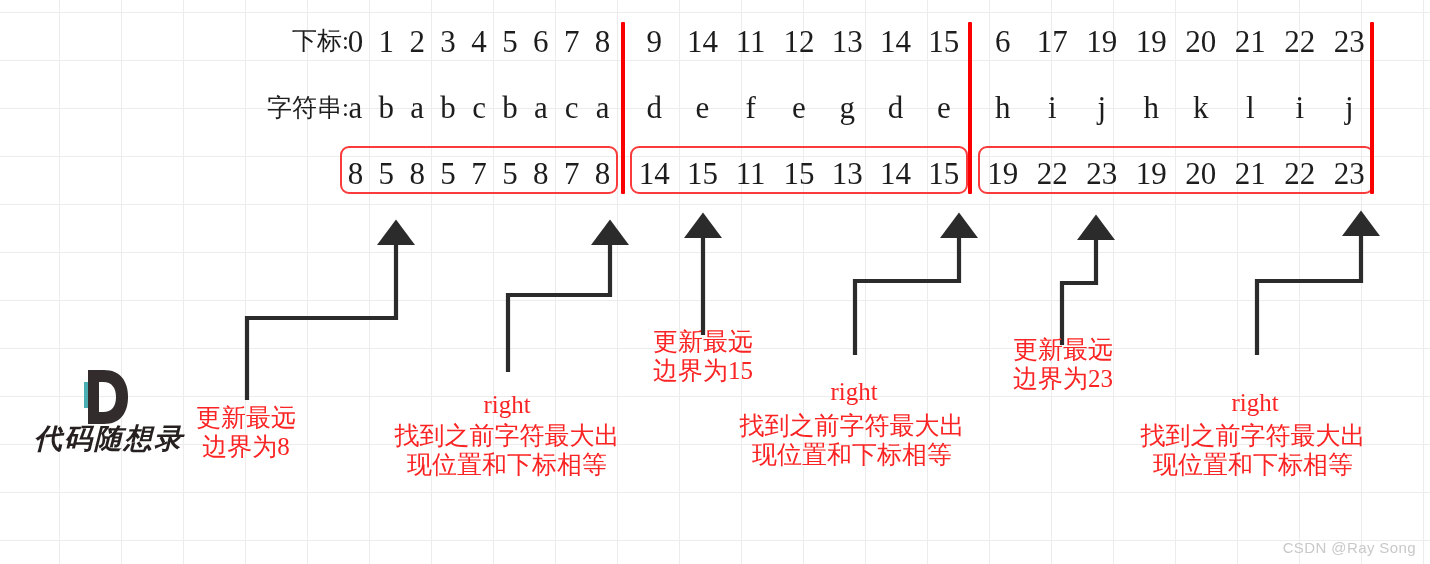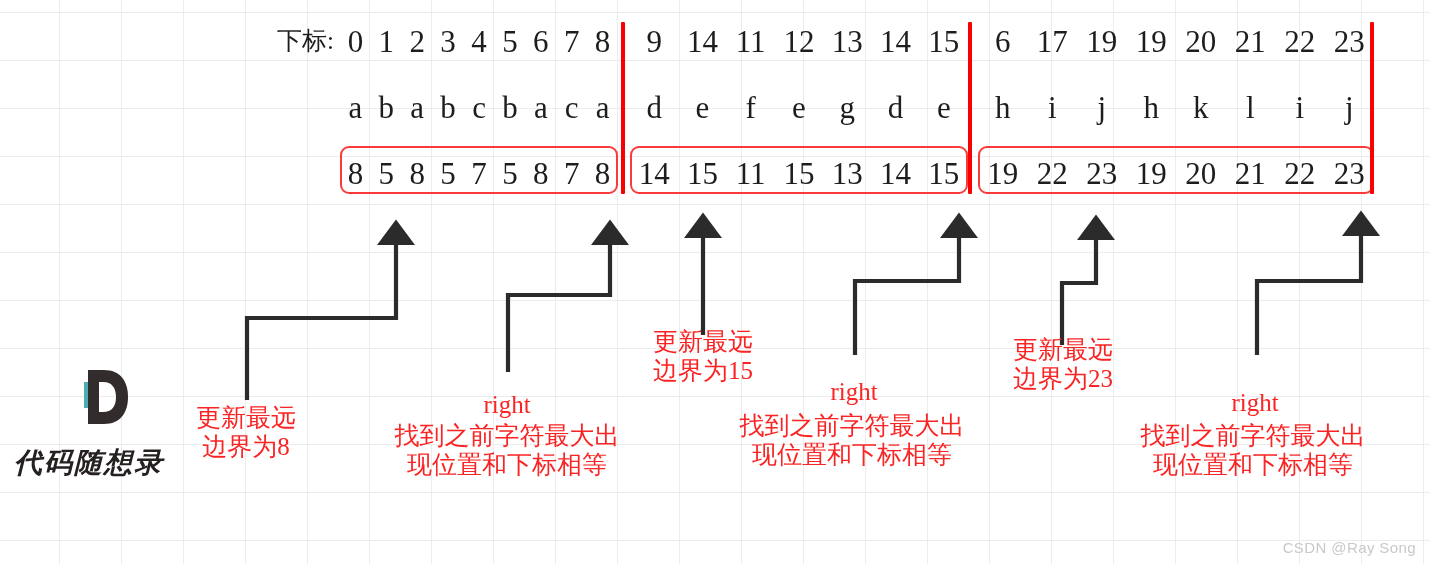--- a/index.html
+++ b/index.html
@@ -30,21 +30,21 @@
     position: absolute;
     right: 0;
     text-align: right;
     color: #1d1d1d;
     font-size: 25px;
     line-height: 1;
     white-space: nowrap;
   }
   .label-box {
     position: absolute;
-    left: 0;
+    left: 15px;
     width: 334px;
   }
   
   .rowline {
     position: absolute;
     left: 346px;
     display: flex;
     align-items: center;
   }
   .group {
@@ -111,23 +111,23 @@
   .logo-d {
     position: absolute;
     left: 60px;
     top: 0px;
     width: 58px;
     height: 58px;
   }
   .logo-text {
     position: absolute;
     left: 0px;
-    top: 76px;
+    top: 52px;
     width: 170px;
-    text-align: left;
+    text-align: right;
     font-size: 28px;
     font-weight: bold;
     color: #262020;
     font-family: Liberation Sans, sans-serif;
     letter-spacing: 2px;
     font-style: italic;
   }
   
   #watermark {
     position: absolute;
@@ -139,20 +139,23 @@
     letter-spacing: 0.4px;
   }
 </style>
 </head>
 <body>
 
 <div id="canvas">
 
   <div class="label-box" style="top:28px;">
     <div class="row-label" style="position:relative; right:auto; text-align:right;">下标:</div>
+  </div>
+  <div class="label-box" style="top:95px;">
+    <div class="row-label" style="position:relative; right:auto; text-align:right;">字符串:</div>
   </div>
 
   <div class="rowline" id="row-index" style="top: 26px; left: 0px; width: 1430px; display: block;">
       <div class="group" style="position: absolute; left: 340px; width: 278px; display: flex; justify-content: space-around;">
         <div class="cell " style="flex: 1 1 0px;">0</div>
         <div class="cell " style="flex: 1 1 0px;">1</div>
         <div class="cell " style="flex: 1 1 0px;">2</div>
         <div class="cell " style="flex: 1 1 0px;">3</div>
         <div class="cell " style="flex: 1 1 0px;">4</div>
         <div class="cell " style="flex: 1 1 0px;">5</div>

